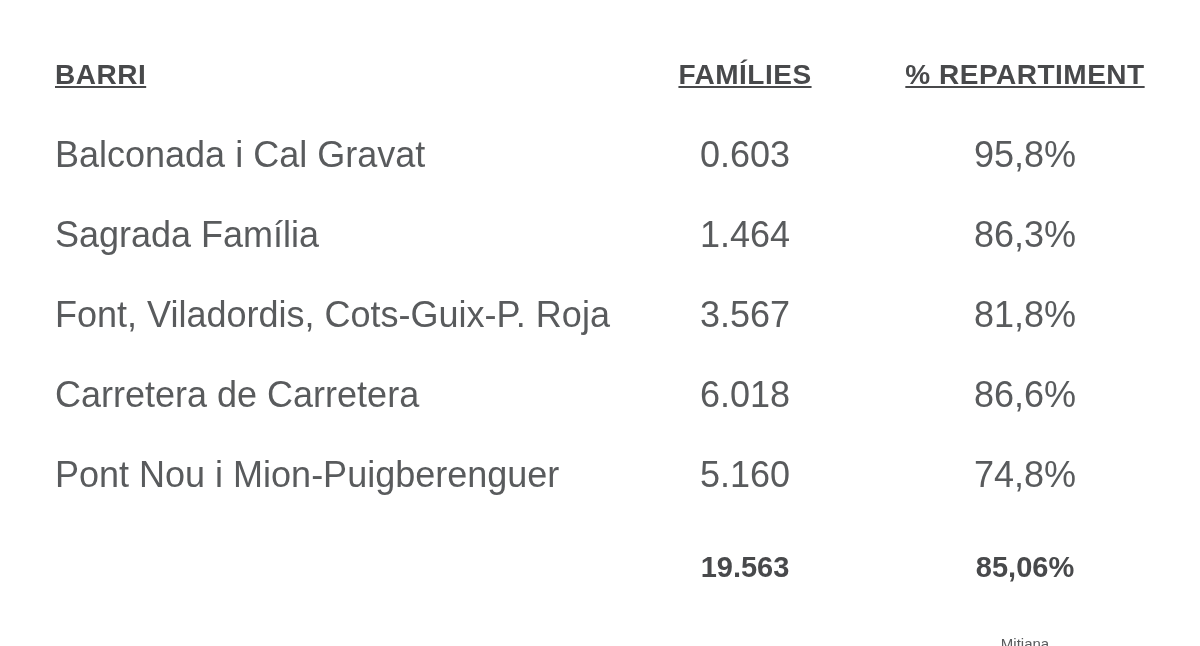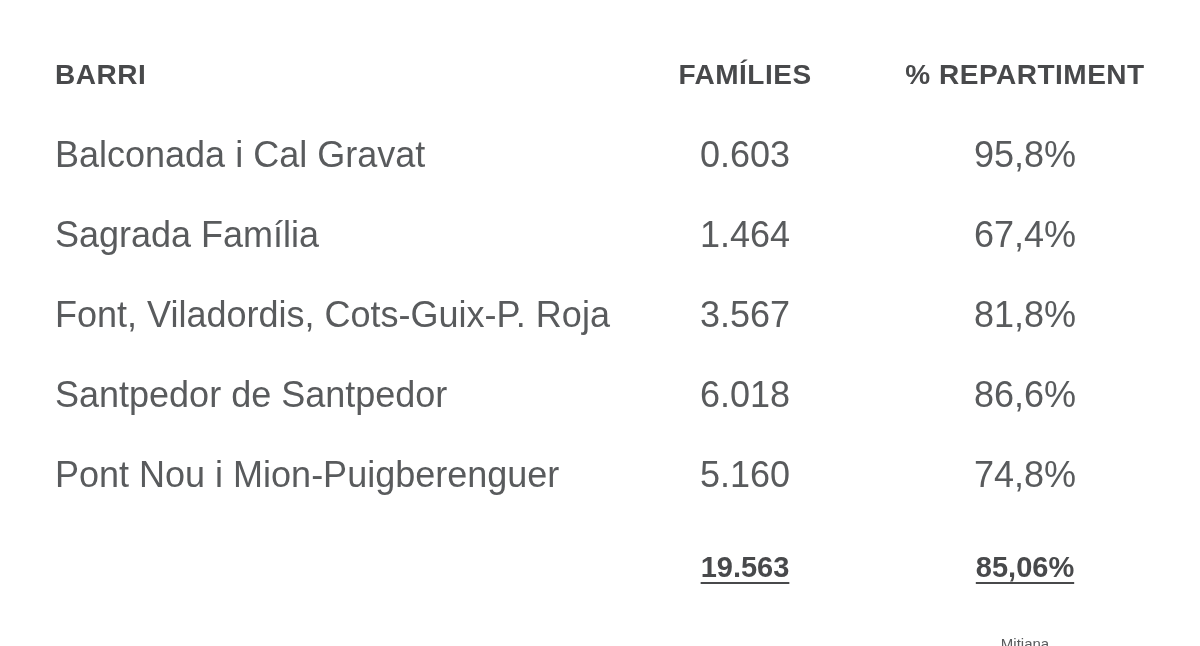--- a/index.html
+++ b/index.html
@@ -22,39 +22,39 @@
     display: grid;
     grid-template-columns: 585px 210px 350px;
     align-items: center;
     height: 80px;
   }
   .row.header-row .cell {
     font-weight: bold;
     color: #48494b;
     font-size: 28px;
     letter-spacing: 0.5px;
+    text-decoration: underline;
   }
   .cell {
     font-size: 36px;
     color: #595b5d;
   }
   .cell.name {
     text-align: left;
   }
   .cell.num {
     text-align: center;
   }
   .row.totals-row {
     height: 105px;
   }
   .row.totals-row .cell {
     font-weight: bold;
     color: #48494b;
     font-size: 29px;
-    text-decoration: underline;
     text-underline-offset: 5px;
     text-decoration-thickness: 2px;
   }
   .row.note-row {
     height: 30px;
     margin-top: 8px;
   }
   .row.note-row .cell {
     font-size: 15px;
     color: #595b5d;
@@ -74,31 +74,31 @@
 
     <div class="row">
       <div class="cell name">Balconada i Cal Gravat</div>
       <div class="cell num">0.603</div>
       <div class="cell num">95,8%</div>
     </div>
 
     <div class="row">
       <div class="cell name">Sagrada Família</div>
       <div class="cell num">1.464</div>
-      <div class="cell num">67,4%</div>
+      <div class="cell num">86,3%</div>
     </div>
 
     <div class="row">
       <div class="cell name">Font, Viladordis, Cots-Guix-P. Roja</div>
       <div class="cell num">3.567</div>
       <div class="cell num">81,8%</div>
     </div>
 
     <div class="row">
-      <div class="cell name">Santpedor de Santpedor</div>
+      <div class="cell name">Carretera de Carretera</div>
       <div class="cell num">6.018</div>
       <div class="cell num">86,6%</div>
     </div>
 
     <div class="row">
       <div class="cell name">Pont Nou i Mion-Puigberenguer</div>
       <div class="cell num">5.160</div>
       <div class="cell num">74,8%</div>
     </div>
 

